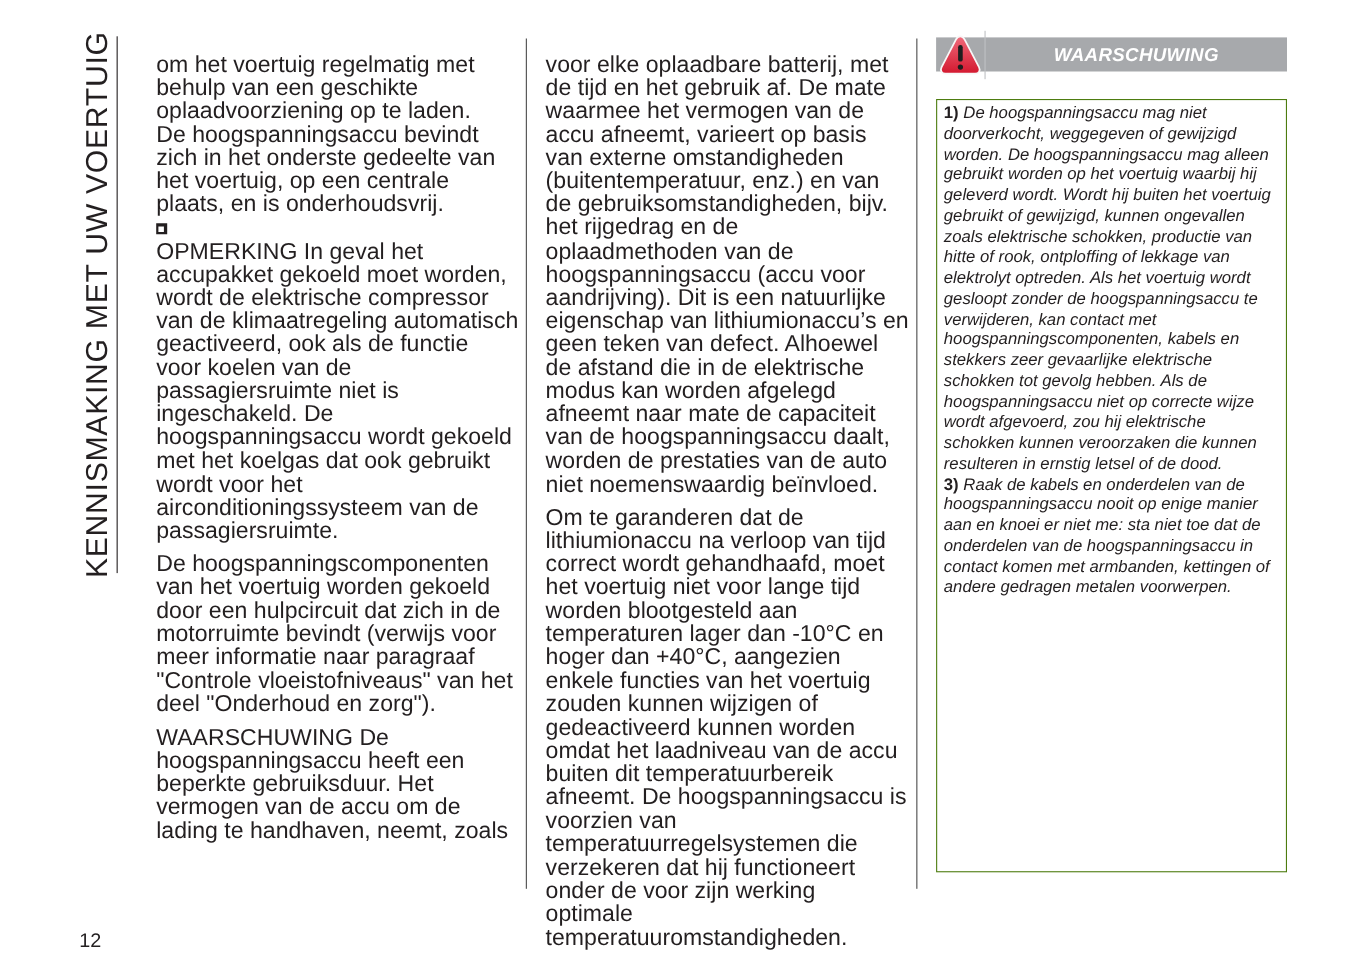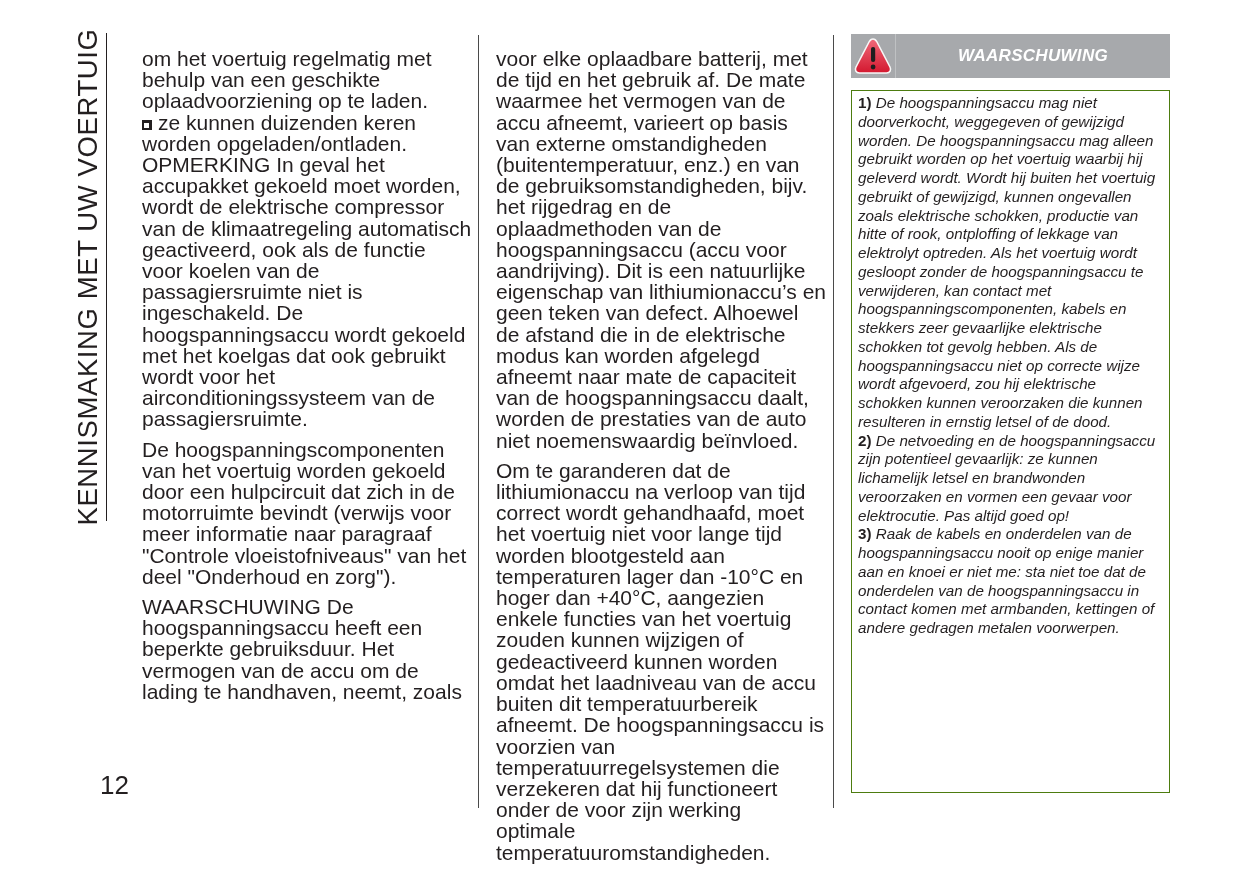--- a/index.html
+++ b/index.html
@@ -65,21 +65,21 @@
       border-right-width: 3px;
       box-sizing: border-box;
       margin-right: 6px;
       vertical-align: 0px;
     }
     .warn-header {
       position: absolute;
       left: 851px;
       top: 34px;
       width: 319px;
-      height: 44px;
+      height: 31px;
       background: #a7a9ac;
       display: flex;
       align-items: center;
     }
     .warn-icon-cell {
       width: 44px;
       height: 44px;
       display: flex;
       align-items: center;
       justify-content: center;
@@ -108,36 +108,36 @@
       font-style: italic;
       color: #231f20;
     }
     .warn-item .num {
       font-style: normal;
       font-weight: bold;
     }
     .page-number {
       position: absolute;
       left: 72px;
-      top: 770px;
-      font-size: 26px;
+      top: 845px;
+      font-size: 18px;
       color: #231f20;
-      margin-left: 28px;
     }
   </style>
 </head>
 <body>
 
 <div class="side-title-wrap">
   <div class="side-title">KENNISMAKING MET UW VOERTUIG</div>
 </div>
 
 <div class="col col-1">
   <p class="tight">om het voertuig regelmatig met behulp van een geschikte oplaadvoorziening op te laden.</p>
-  <p class="tight"><span class="bullet-box"></span><span>ze kunnen duizenden keren worden opgeladen/ontladen.</span></p>
+  <p class="tight">De hoogspanningsaccu bevindt zich in het onderste gedeelte van het voertuig, op een centrale plaats, en is onderhoudsvrij.</p>
+  <p class="tight"><span class="bullet-box"></span></p>
   <p>OPMERKING In geval het accupakket gekoeld moet worden, wordt de elektrische compressor van de klimaatregeling automatisch geactiveerd, ook als de functie voor koelen van de passagiersruimte niet is ingeschakeld. De hoogspanningsaccu wordt gekoeld met het koelgas dat ook gebruikt wordt voor het airconditioningssysteem van de passagiersruimte.</p>
   <p>De hoogspanningscomponenten van het voertuig worden gekoeld door een hulpcircuit dat zich in de motorruimte bevindt (verwijs voor meer informatie naar paragraaf "Controle vloeistofniveaus" van het deel "Onderhoud en zorg").</p>
   <p>WAARSCHUWING De hoogspanningsaccu heeft een beperkte gebruiksduur. Het vermogen van de accu om de lading te handhaven, neemt, zoals</p>
 </div>
 
 <div class="vdivider d1"></div>
 
 <div class="col col-2">
   <p>voor elke oplaadbare batterij, met de tijd en het gebruik af. De mate waarmee het vermogen van de accu afneemt, varieert op basis van externe omstandigheden (buitentemperatuur, enz.) en van de gebruiksomstandigheden, bijv. het rijgedrag en de oplaadmethoden van de hoogspanningsaccu (accu voor aandrijving). Dit is een natuurlijke eigenschap van lithiumionaccu’s en geen teken van defect. Alhoewel de afstand die in de elektrische modus kan worden afgelegd afneemt naar mate de capaciteit van de hoogspanningsaccu daalt, worden de prestaties van de auto niet noemenswaardig beïnvloed.</p>
   <p>Om te garanderen dat de lithiumionaccu na verloop van tijd correct wordt gehandhaafd, moet het voertuig niet voor lange tijd worden blootgesteld aan temperaturen lager dan -10°C en hoger dan +40°C, aangezien enkele functies van het voertuig zouden kunnen wijzigen of gedeactiveerd kunnen worden omdat het laadniveau van de accu buiten dit temperatuurbereik afneemt. De hoogspanningsaccu is voorzien van temperatuurregelsystemen die verzekeren dat hij functioneert onder de voor zijn werking optimale temperatuuromstandigheden.</p>
@@ -161,22 +161,18 @@
   </div>
   <div class="warn-title">WAARSCHUWING</div>
 </div>
 
 <div class="warn-box">
   <div class="warn-item">
     <span class="num">1)</span>
     <span>De hoogspanningsaccu mag niet doorverkocht, weggegeven of gewijzigd worden. De hoogspanningsaccu mag alleen gebruikt worden op het voertuig waarbij hij geleverd wordt. Wordt hij buiten het voertuig gebruikt of gewijzigd, kunnen ongevallen zoals elektrische schokken, productie van hitte of rook, ontploffing of lekkage van elektrolyt optreden. Als het voertuig wordt gesloopt zonder de hoogspanningsaccu te verwijderen, kan contact met hoogspanningscomponenten, kabels en stekkers zeer gevaarlijke elektrische schokken tot gevolg hebben. Als de hoogspanningsaccu niet op correcte wijze wordt afgevoerd, zou hij elektrische schokken kunnen veroorzaken die kunnen resulteren in ernstig letsel of de dood.</span>
   </div>
   <div class="warn-item">
-    <span class="num">2)</span>
-    <span>De netvoeding en de hoogspanningsaccu zijn potentieel gevaarlijk: ze kunnen lichamelijk letsel en brandwonden veroorzaken en vormen een gevaar voor elektrocutie. Pas altijd goed op!</span>
-  </div>
-  <div class="warn-item">
     <span class="num">3)</span>
     <span>Raak de kabels en onderdelen van de hoogspanningsaccu nooit op enige manier aan en knoei er niet me: sta niet toe dat de onderdelen van de hoogspanningsaccu in contact komen met armbanden, kettingen of andere gedragen metalen voorwerpen.</span>
   </div>
 </div>
 
 <div class="page-number">12</div>
 
 </body></html>

